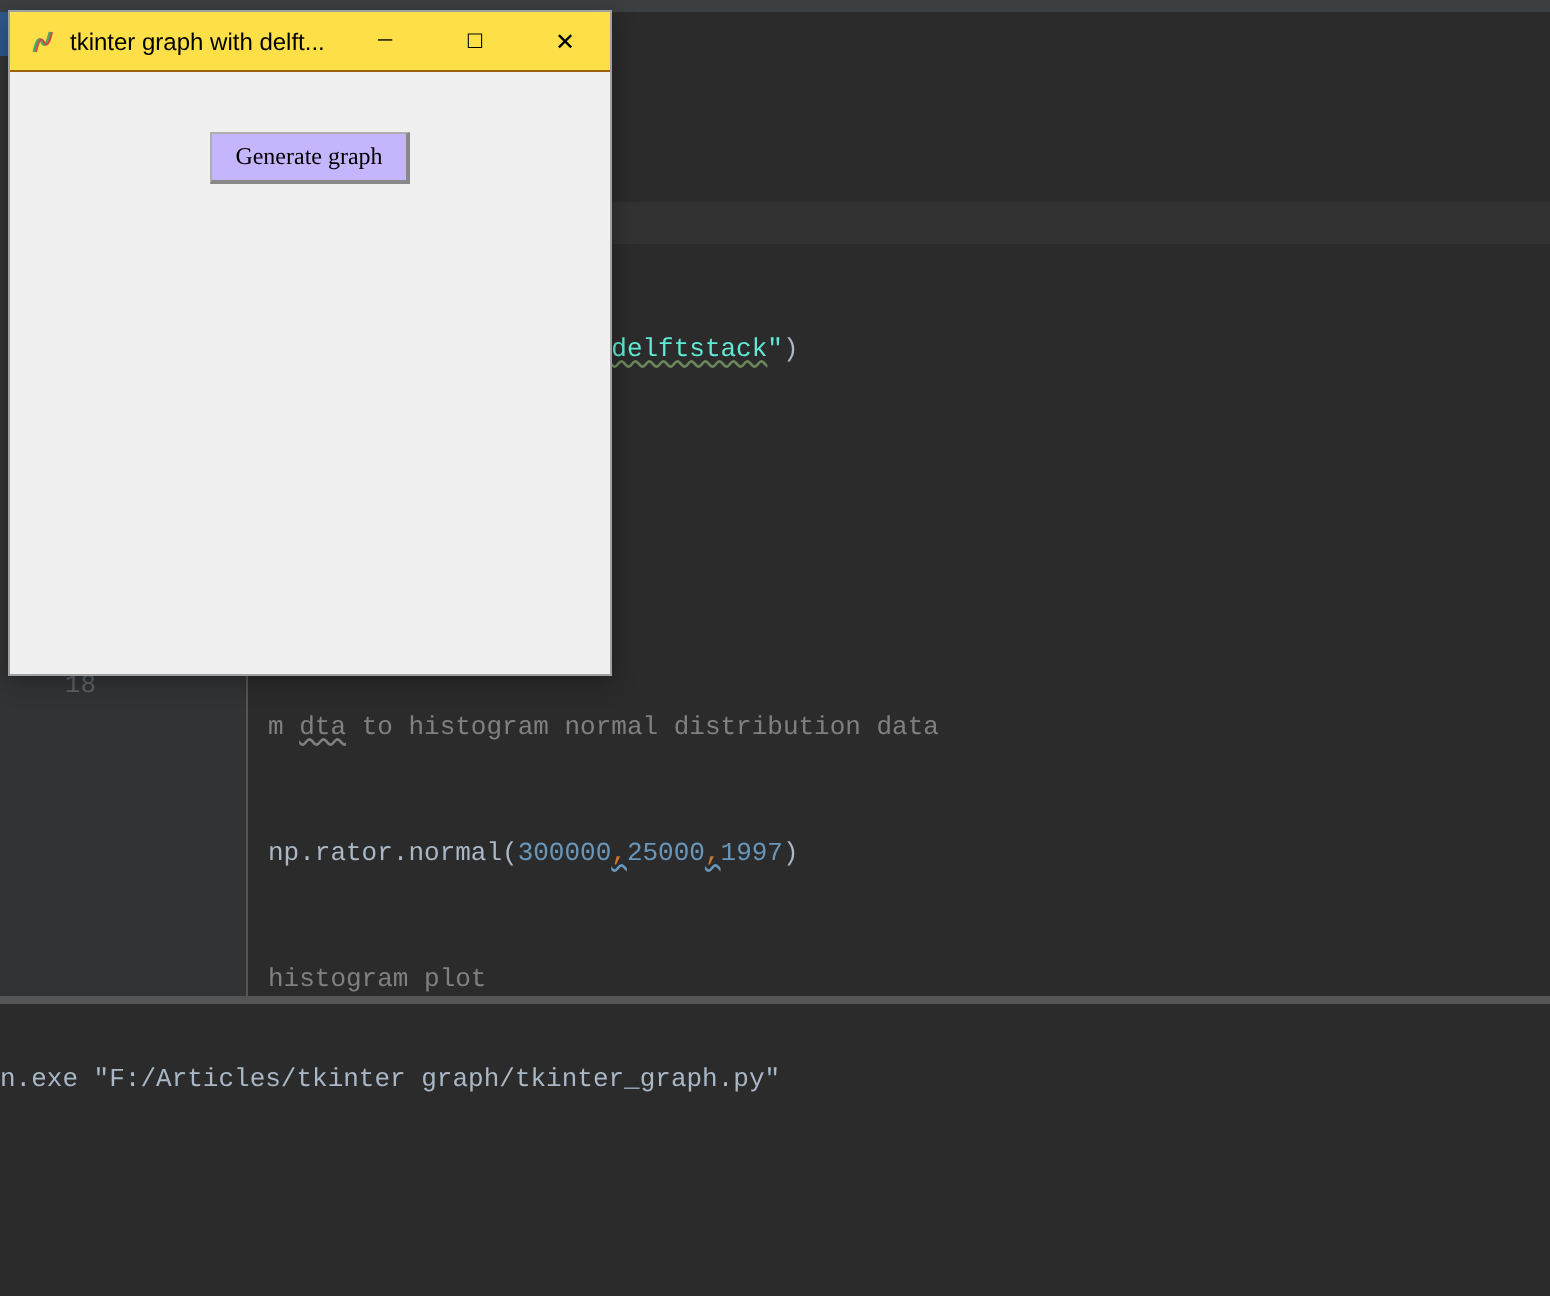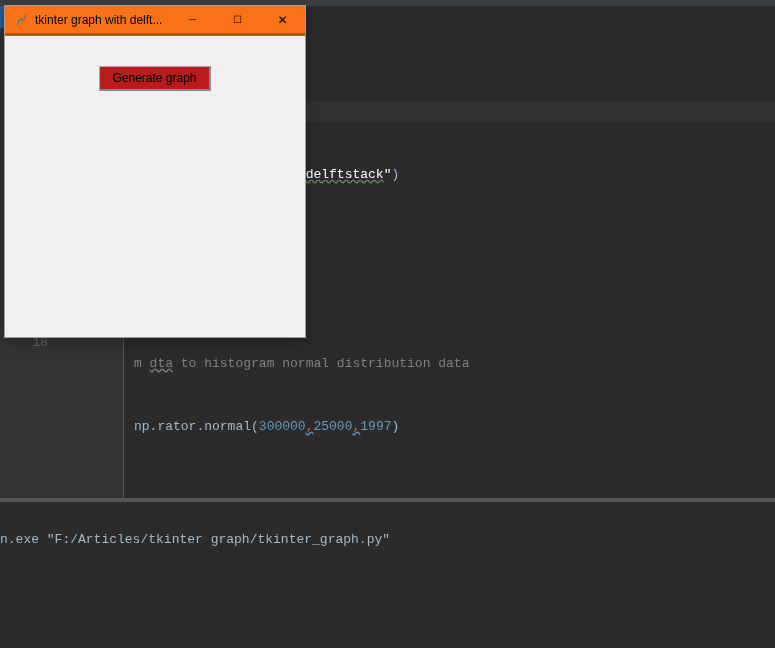--- a/index.html
+++ b/index.html
@@ -76,21 +76,21 @@
     .code-line {
       height: 21px;
     }
     
     .highlighted-line {
       background: #323232;
     }
     
     .kw-white { color: #a9b7c6; }
     .kw-orange { color: #cc7832; }
-    .kw-string { color: #ffffff; }
+    .kw-string { color: #5eead4; }
     .kw-number { color: #6897bb; }
     .kw-func { color: #ffc66d; }
     .kw-comment { color: #808080; }
     .kw-typo { text-decoration: underline wavy #6a8759; text-decoration-skip-ink: none; }
     .kw-typo2 { text-decoration: underline wavy #808080; text-decoration-skip-ink: none; }
     .kw-underline-num { text-decoration: underline wavy #6897bb; text-decoration-skip-ink: none; }
     
     .editor-separator {
       height: 4px;
       background: #555;
@@ -115,24 +115,24 @@
       width: 302px;
       height: 333px;
       background: #f0f0f0;
       border: 1px solid #a0a0a0;
       box-shadow: 0 3px 12px rgba(0,0,0,0.3);
       font-family: 'Segoe UI', Tahoma, sans-serif;
     }
     
     .titlebar {
       height: 30px;
-      background: #f97316;
+      background: #fde047;
       display: flex;
       align-items: center;
-      border-bottom: 3px solid #a16207;
+      border-bottom: 1px solid #a16207;
     }
     
     .titlebar-icon {
       width: 16px;
       height: 16px;
       margin-left: 8px;
       margin-right: 6px;
       display: inline-flex;
       align-items: center;
       justify-content: center;
@@ -167,27 +167,27 @@
     
     .tk-content {
       height: calc(100% - 30px);
       background: #f0f0f0;
       padding-top: 30px;
       text-align: center;
     }
     
     .tk-button {
       display: inline-block;
-      background: #b91c1c;
+      background: #c4b5fd;
       border: 1px solid #adadad;
       border-bottom: 2px solid #888;
       border-right: 2px solid #888;
       padding: 4px 12px;
       font-size: 12px;
-      font-family: Liberation Sans, sans-serif;
+      font-family: Liberation Serif, serif;
       cursor: default;
     }
   </style>
 </head>
 <body>
 
 <div class="ide-container">
   <div class="top-bar"></div>
   <div class="small-blue-bar"></div>
 
@@ -198,20 +198,21 @@
       </div>
     </div>
 
     <div class="code-area">
       <div class="code-line highlighted-line"><span class="kw-white">etry(</span><span class="kw-string">"300x300"</span><span class="kw-white">)</span></div>
       <div class="code-line"><span class="kw-white">e(</span><span class="kw-string">"tkinter graph with </span><span class="kw-string kw-typo">delftstack</span><span class="kw-string">"</span><span class="kw-white">)</span></div>
       <div class="code-line"></div>
       <div class="code-line"><span class="kw-func">rator</span><span class="kw-white">():</span></div>
       <div class="code-line"><span class="kw-comment">m </span><span class="kw-comment kw-typo2">dta</span><span class="kw-comment"> to histogram normal distribution data</span></div>
       <div class="code-line"><span class="kw-white">np.rator.normal(</span><span class="kw-number">300000</span><span class="kw-orange kw-underline-num">,</span><span class="kw-number">25000</span><span class="kw-orange kw-underline-num">,</span><span class="kw-number">1997</span><span class="kw-white">)</span></div>
+      <div class="code-line"><span class="kw-comment">histogram plot</span></div>
       
       
       
       
       
       
       
     </div>
   </div>
 

